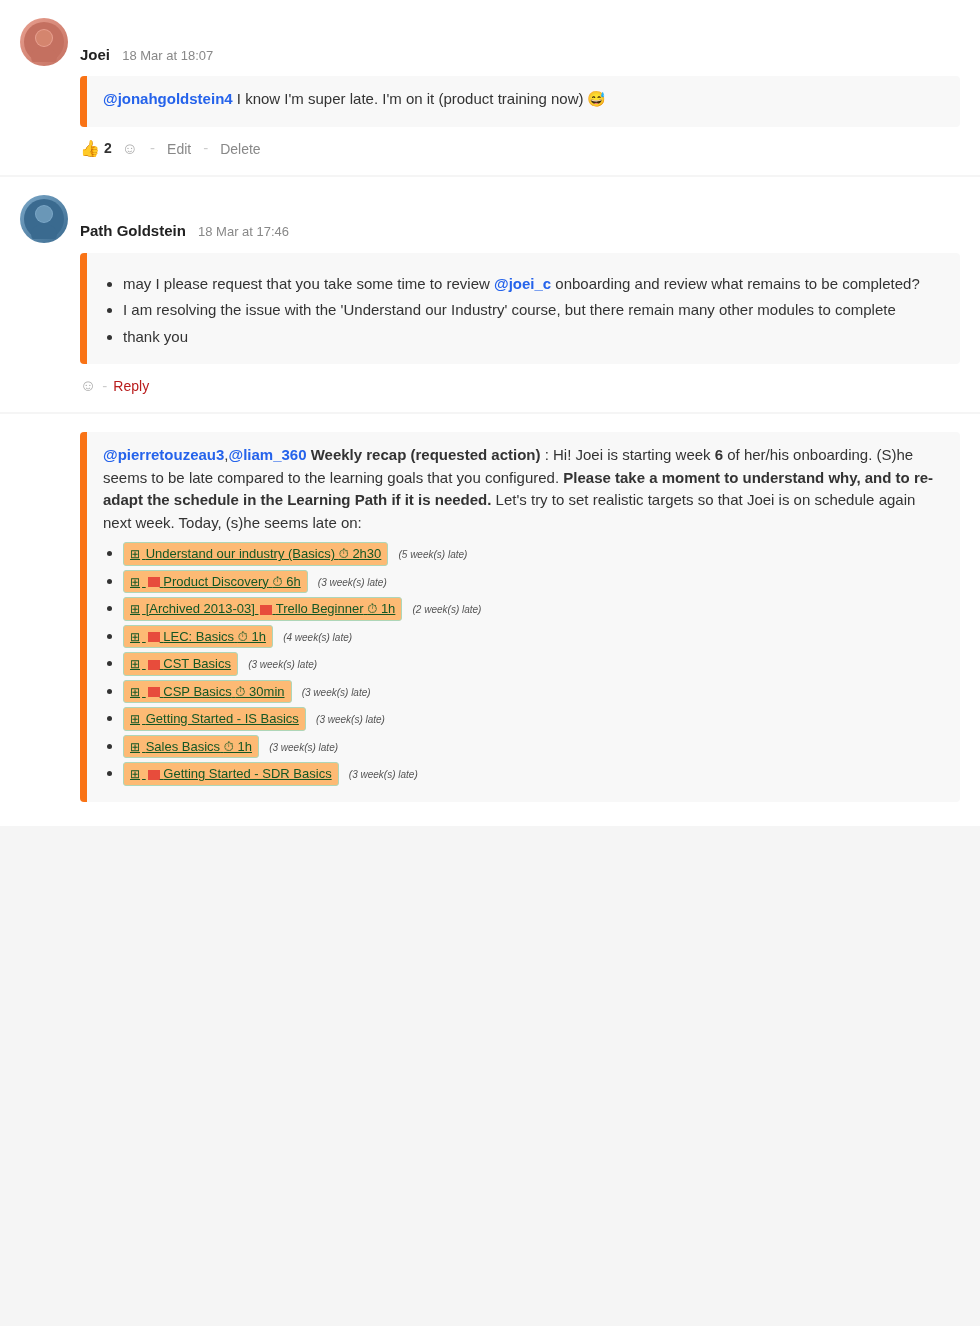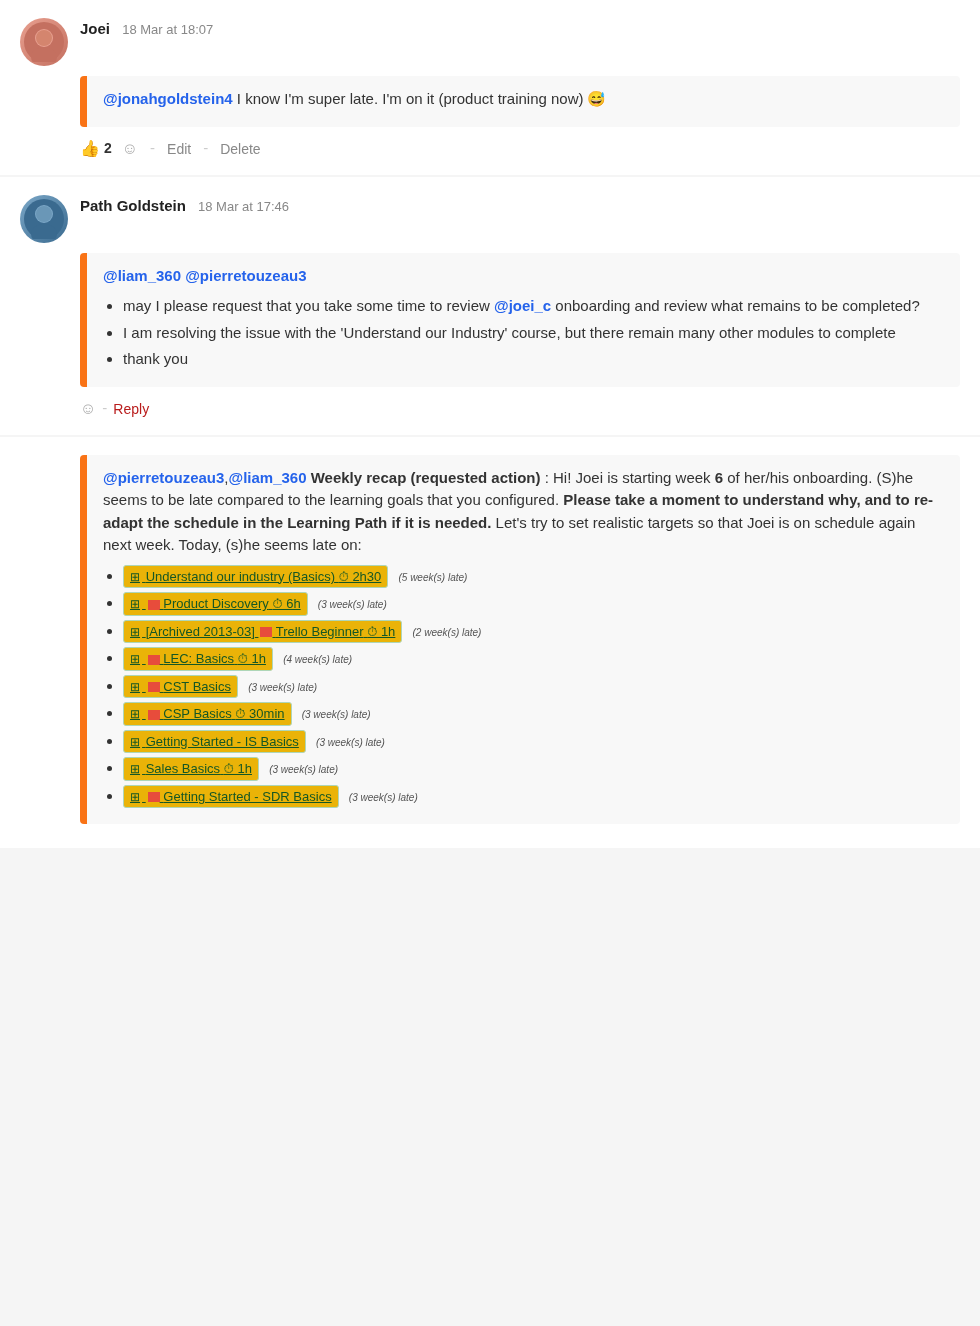--- a/index.html
+++ b/index.html
@@ -16,21 +16,21 @@
       background: #f5f5f5;
       padding: 0;
     }
     .message-block {
       background: #fff;
       margin-bottom: 2px;
       padding: 18px 20px 14px 20px;
     }
     .message-header {
       display: flex;
-      align-items: flex-start;
+      align-items: flex-end;
       margin-bottom: 10px;
     }
     .avatar {
       width: 48px;
       height: 48px;
       border-radius: 50%;
       margin-right: 12px;
       flex-shrink: 0;
       overflow: hidden;
     }
@@ -116,21 +116,21 @@
     .bold { font-weight: 700; }
     ul.message-list {
       padding-left: 20px;
       margin-top: 8px;
     }
     ul.message-list li {
       margin-bottom: 4px;
     }
     .course-link {
       display: inline-block;
-      background: #eab308;
+      background: #fdba74;
       border: 1px solid #aed6b8;
       border-radius: 3px;
       padding: 1px 6px;
       font-size: 13px;
       color: #155724;
       text-decoration: underline;
       cursor: pointer;
       margin-right: 2px;
     }
     .course-link .course-icon {
@@ -243,25 +243,20 @@
           <circle cx="20" cy="15" r="8" fill="#6a97b7"></circle>
         </svg>
       </div>
       <div>
         <span class="author-name">Path Goldstein</span>
         <span class="timestamp">18 Mar at 17:46</span>
       </div>
     </div>
 
     <div class="message-content">
-      <p>
-        <span class="bold mention">@liam_360</span>
-        <span> </span>
-        <span class="bold mention">@pierretouzeau3</span>
-      </p>
       <ul class="message-list">
         <li>may I please request that you take some time to review <span class="mention">@joei_c</span> onboarding and review what remains to be completed?</li>
         <li>I am resolving the issue with the 'Understand our Industry' course, but there remain many other modules to complete</li>
         <li>thank you</li>
       </ul>
     </div>
 
     <div class="actions-row">
       <span class="smile-icon">☺</span>
       <span class="action-sep">-</span>

